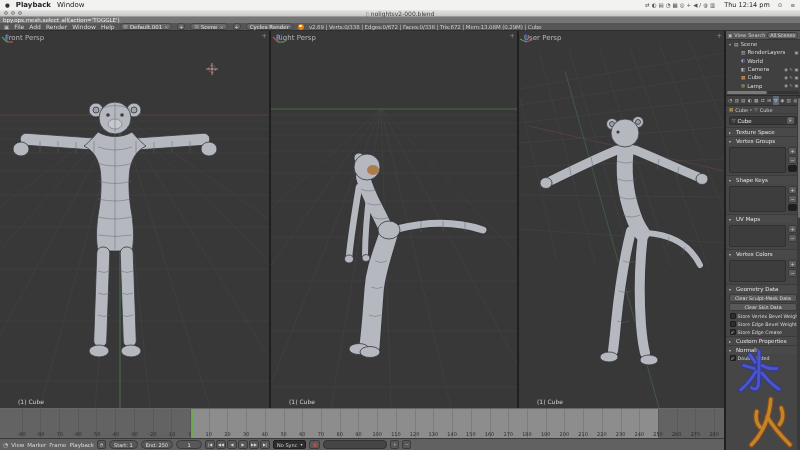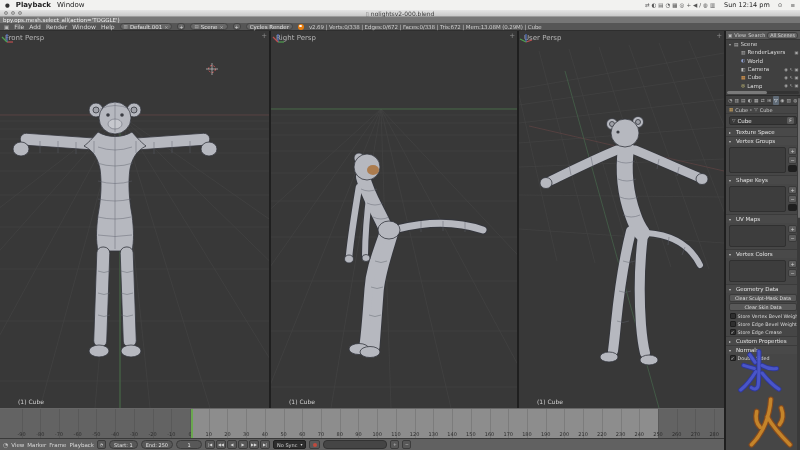--- a/index.html
+++ b/index.html
@@ -130,21 +130,21 @@
 <body>
 
 <div id="screen">
 
   <div id="menubar">
     <span style="font-size:5.5px;color:#333;">●</span>
     <span class="appname">Playback</span>
     <span>Window</span>
     <span class="spacer"></span>
     <span id="status-icons"><span class="sico">⇄</span><span class="sico">◐</span><span class="sico">▤</span><span class="sico">◔</span><span class="sico">▦</span><span class="sico">◎</span><span class="sico">+</span><span class="sico">◀</span><span class="sico">∕</span><span class="sico">◍</span><span class="sico">▥</span></span>
-    <span class="clock">Sun 12:14 pm</span>
+    <span class="clock">Thu 12:14 pm</span>
     <span class="sico">⊙</span>
     <span class="sico">≡</span>
   </div>
 
   <div id="titlebar">
     <span class="tl">
         <i></i>
         <i></i>
         <i></i>
       </span>

